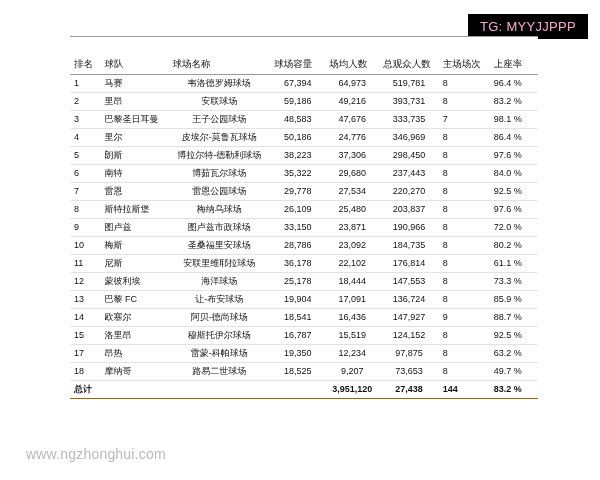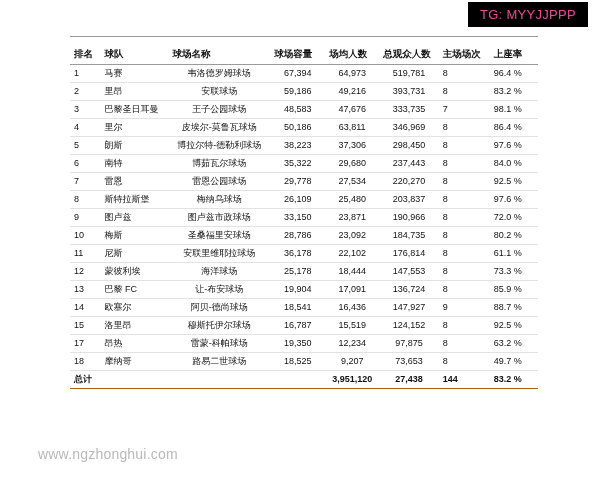--- a/index.html
+++ b/index.html
@@ -9,24 +9,24 @@
   body {
     width: 600px;
     height: 480px;
     background: #ffffff;
     font-family: "Liberation Sans", sans-serif;
     position: relative;
     overflow: hidden;
   }
   .tag-badge {
     position: absolute;
-    top: 2px;
+    top: 14px;
     right: 12px;
     background: #000000;
-    color: #ec4899;
+    color: #f9a8d4;
     font-size: 13px;
     padding: 5px 12px;
     letter-spacing: 0.3px;
     font-family: "Liberation Sans", sans-serif;
   }
   .table-wrap {
     position: absolute;
     left: 70px;
     top: 36px;
     width: 468px;
@@ -39,27 +39,27 @@
   }
   table.stats th,
   table.stats td {
     padding: 2px 4px;
     line-height: 13px;
     border: none;
     vertical-align: middle;
     white-space: nowrap;
   }
   table.stats thead th {
-    font-weight: bold;
+    font-weight: normal;
     font-size: 9.5px;
     border-bottom: 1px solid #9a9a9a;
     border-top: 1px solid #9a9a9a;
     background: #ffffff;
     text-align: left;
-    padding-top: 10px;
+    padding-top: 20px;
     padding-bottom: 4px;
   }
   table.stats tbody tr {
     border-bottom: 1px solid #e2e2e2;
   }
   table.stats tbody tr.total-row {
     border-top: 1px solid #9a9a9a;
     border-bottom: 1px solid #a16207;
     font-weight: bold;
   }
@@ -73,21 +73,20 @@
   .col-util    { width: 52px; text-align: left; }
 
   .watermark {
     position: absolute;
     left: 26px;
     bottom: 18px;
     color: #b9b9b9;
     font-size: 14px;
     font-family: "Liberation Sans", sans-serif;
     letter-spacing: 0.2px;
-    margin-left: 12px;
   }
 </style>
 </head>
 <body>
 
 <div class="tag-badge">TG: MYYJJPPP</div>
 
 <div class="table-wrap">
   <table class="stats">
     <thead>
@@ -131,21 +130,21 @@
           <td class="col-avg">47,676</td>
           <td class="col-total">333,735</td>
           <td class="col-matches">7</td>
           <td class="col-util">98.1 %</td>
         </tr>
         <tr>
           <td class="col-rank">4</td>
           <td class="col-team">里尔</td>
           <td class="col-stadium">皮埃尔-莫鲁瓦球场</td>
           <td class="col-cap">50,186</td>
-          <td class="col-avg">63,811</td>
+          <td class="col-avg">24,776</td>
           <td class="col-total">346,969</td>
           <td class="col-matches">8</td>
           <td class="col-util">86.4 %</td>
         </tr>
         <tr>
           <td class="col-rank">5</td>
           <td class="col-team">朗斯</td>
           <td class="col-stadium">博拉尔特-德勒利球场</td>
           <td class="col-cap">38,223</td>
           <td class="col-avg">37,306</td>

